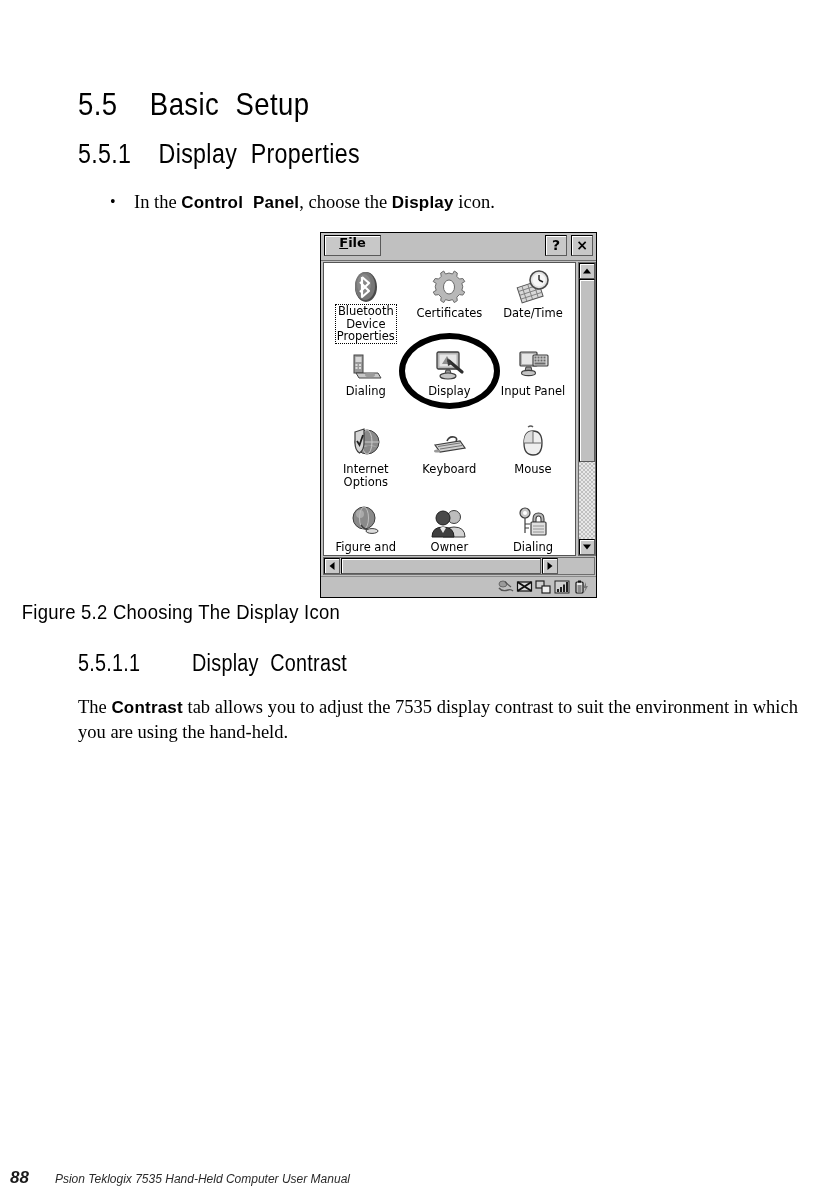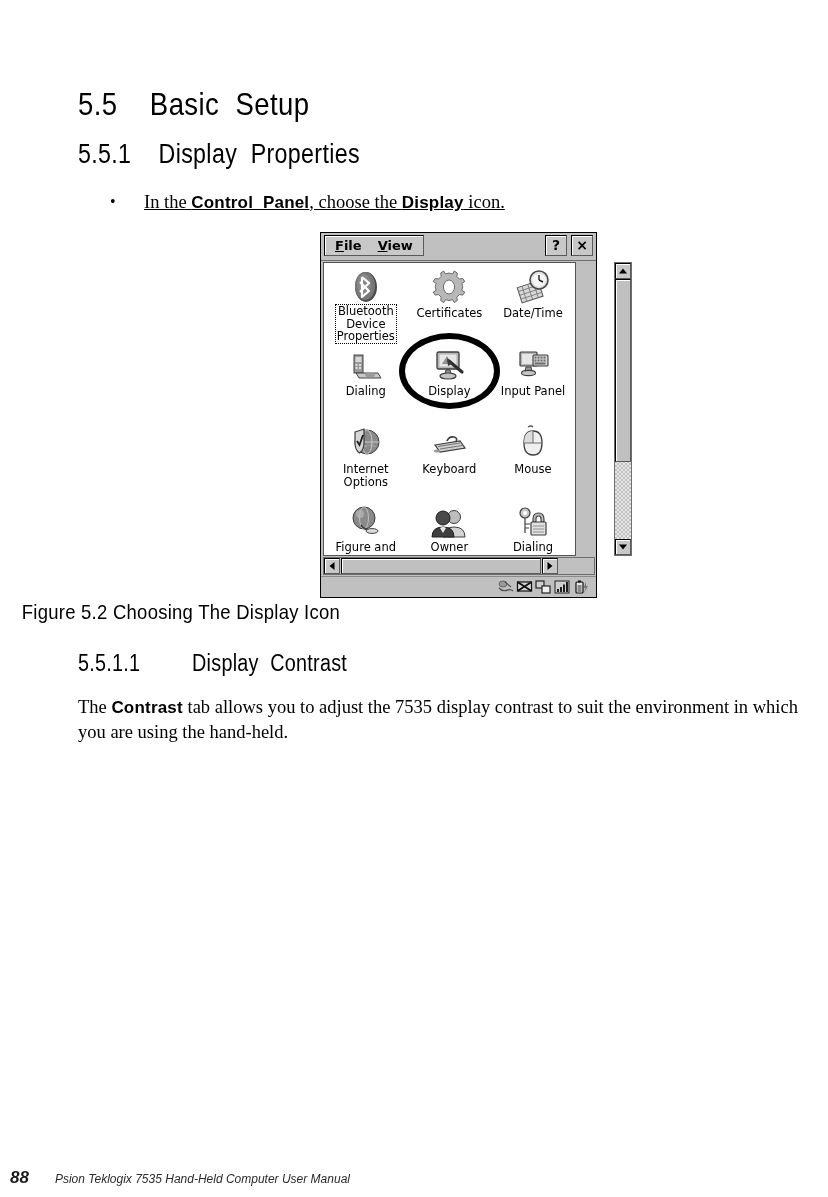--- a/index.html
+++ b/index.html
@@ -89,23 +89,22 @@
     line-height: 24px;
   }
   .bullet-dot {
     position: absolute;
     left: 0;
     top: 0;
     font-size: 16px;
   }
   .bullet-text {
     display: block;
-    margin-left: 34px;
+    margin-left: 24px;
     white-space: pre;
-    text-decoration: underline;
   }
   .ui-term {
     font-family: "Liberation Sans Narrow", "Liberation Sans", sans-serif;
     font-weight: bold;
     font-size: 17px;
     letter-spacing: 0.2px;
   }
 
   
   .body-para {
@@ -179,20 +178,21 @@
     padding: 0 10px;
     background: #c8c8c8;
     border: 1px solid #000;
     border-right-color: #5a5a5a;
     border-bottom-color: #5a5a5a;
     box-shadow: inset 1px 1px 0 #ffffff;
     display: flex;
     align-items: center;
     gap: 16px;
     box-sizing: border-box;
+    flex-direction: column;
   }
   .cp-menu-item {
     font-size: 13px;
     font-weight: bold;
     color: #000;
     line-height: 14px;
   }
   .cp-menu-item .ul { text-decoration: underline; }
   .cp-btn {
     position: absolute;
@@ -213,21 +213,20 @@
   }
   .cp-btn-help { right: 29px; }
   .cp-btn-close { right: 3px; }
 
   
   .cp-client {
     position: absolute;
     left: 0; top: 27px;
     width: 277px;
     height: 300px;
-    padding-left: 36px;
   }
   .cp-iconarea {
     position: absolute;
     left: 2px; top: 2px;
     width: 253px;
     height: 294px;
     background: #ffffff;
     border: 1px solid #555;
     box-sizing: border-box;
     overflow: hidden;

